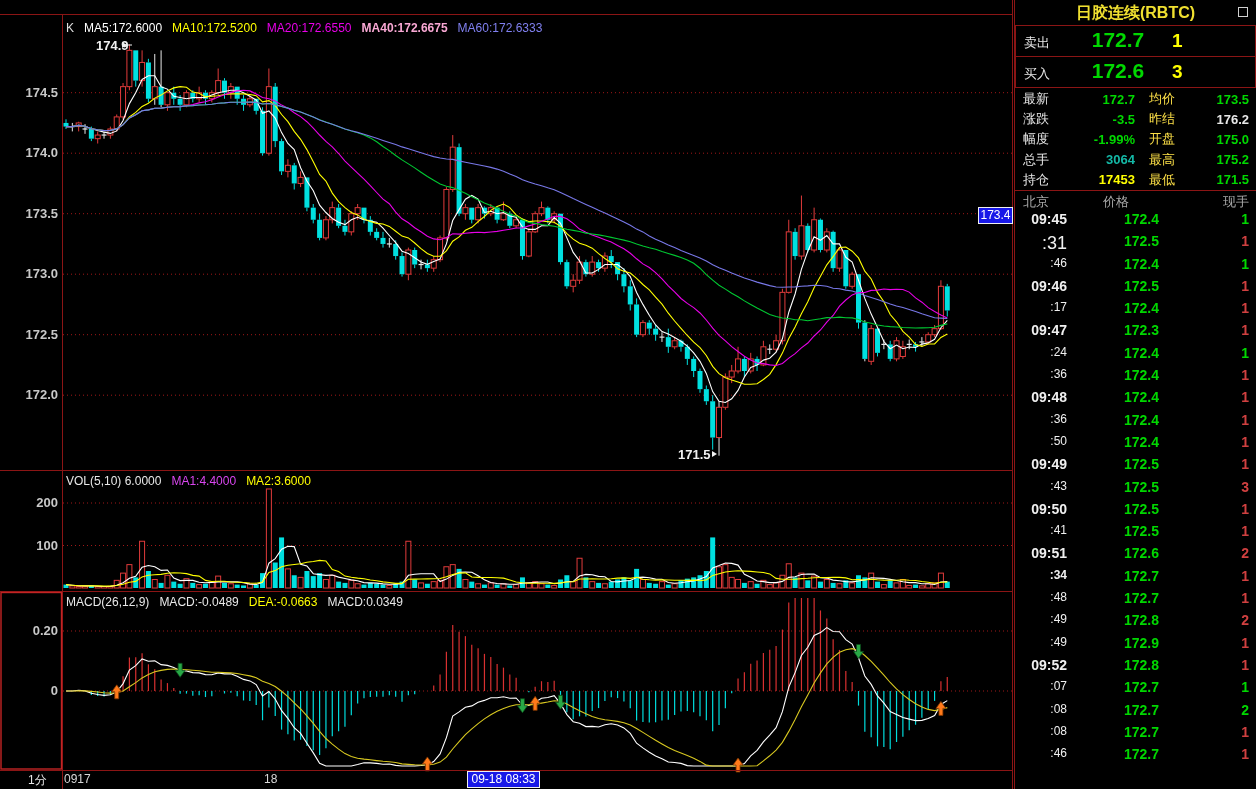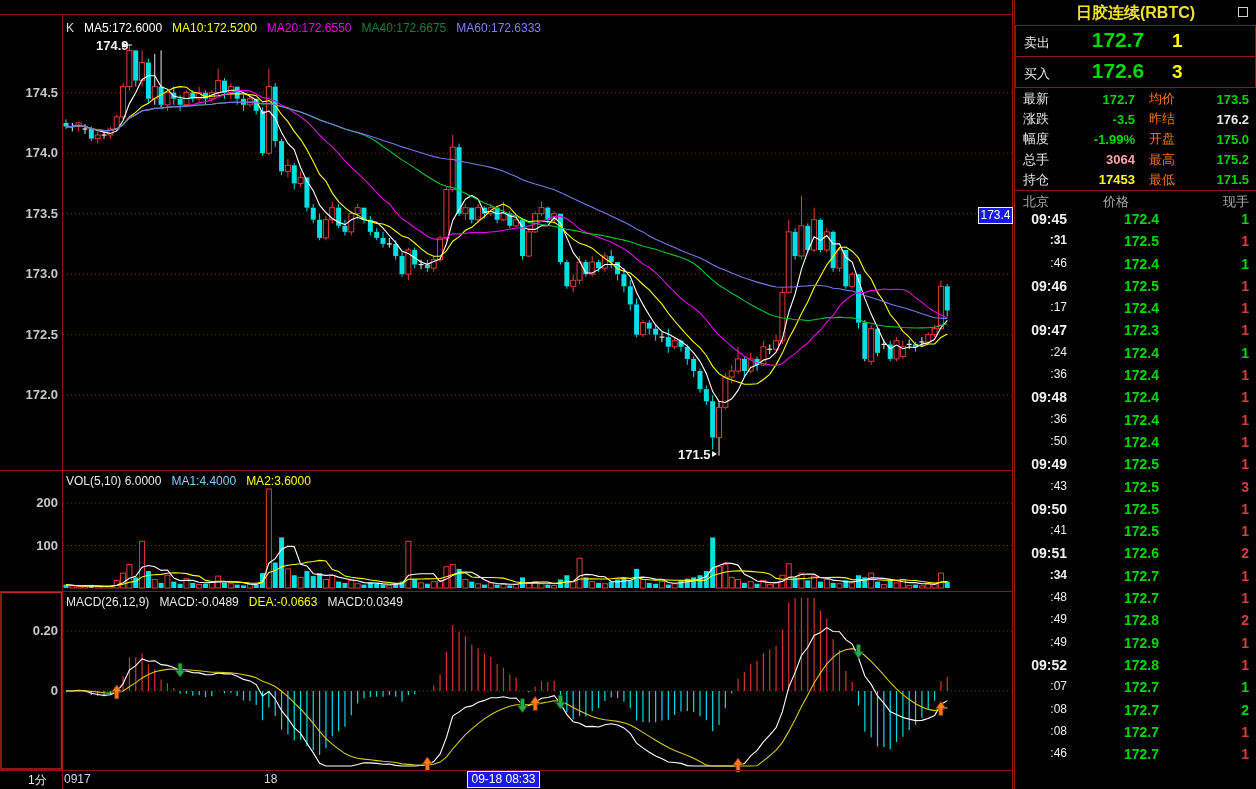--- a/index.html
+++ b/index.html
@@ -37,21 +37,21 @@
   #qheadicon{position:absolute;right:8px;top:7px;width:8px;height:8px;border:1px solid #d0d0d0;}
   .bidask{position:relative;height:30px;border:1px solid #8b1515;border-top:none;box-sizing:content-box;}
   .balabel{position:absolute;left:8px;top:8px;font-size:13px;color:#e8e8e8;}
   .baprice{position:absolute;left:58px;top:2px;width:88px;text-align:center;
            font-size:21px;font-weight:bold;color:#00d800;}
   .baqty{position:absolute;left:156px;top:4px;font-size:19px;font-weight:bold;color:#ffff00;}
   #stats{position:absolute;left:0;top:89px;width:242px;}
   .srow{display:flex;height:20.2px;align-items:center;font-size:13px;}
   .slabel{width:40px;padding-left:8px;color:#e8e8e8;}
   .sval{width:72px;text-align:right;font-weight:bold;}
-  .slabel2{width:40px;padding-left:14px;color:#f97316;}
+  .slabel2{width:40px;padding-left:14px;color:#fde047;}
   .sval2{flex:1;text-align:right;padding-right:8px;font-weight:bold;}
   #tickhead{position:absolute;left:0;top:190px;width:242px;height:18px;border-top:1px solid #8b1515;
             font-size:13px;color:#a8a8a8;}
   #tickhead .th1{position:absolute;left:8px;top:2px;}
   #tickhead .th2{position:absolute;left:88px;top:2px;}
   #tickhead .th3{position:absolute;right:8px;top:2px;}
   #ticks{position:absolute;left:0;top:209px;width:242px;height:557px;overflow:hidden;}
   .trow{position:relative;height:22.3px;}
   .tt{position:absolute;left:0;top:2px;width:52px;text-align:right;color:#f0f0f0;}
   .tp{position:absolute;left:78px;top:2px;width:66px;text-align:right;font-weight:bold;font-size:14px;color:#00d800;}
@@ -792,22 +792,22 @@
       <line x1="1012.5" y1="0" x2="1012.5" y2="789" stroke="#8b1515" stroke-width="1"></line>
       <rect x="1" y="592.5" width="60.5" height="176.5" fill="none" stroke="#c22424" stroke-width="1.4"></rect>
       <text x="96" y="50" fill="#f0f0f0" font-size="13" text-anchor="start" font-family="&quot;Liberation Sans&quot;,&quot;DejaVu Sans&quot;,sans-serif" font-weight="bold">174.9</text>
       <line x1="132" y1="45" x2="125" y2="45" stroke="#f0f0f0" stroke-width="1"></line>
       <path d="M127 45 l-5 -3 v6 Z" fill="#f0f0f0"></path>
       <text x="678" y="459" fill="#f0f0f0" font-size="13" text-anchor="start" font-family="&quot;Liberation Sans&quot;,&quot;DejaVu Sans&quot;,sans-serif" font-weight="bold">171.5</text>
       <line x1="714" y1="454" x2="715" y2="454" stroke="#f0f0f0" stroke-width="1"></line>
       <path d="M717 454 l-5 -3 v6 Z" fill="#f0f0f0"></path>
     </svg>
 
-  <div class="hdr" id="khdr"><span style="color: rgb(224, 224, 224);">K</span><span style="color: rgb(255, 255, 255);">MA5:172.6000</span><span style="color: rgb(255, 255, 0);">MA10:172.5200</span><span style="color: rgb(232, 0, 232);">MA20:172.6550</span><span style="color: #15803d;">MA40:172.6675</span><span style="color: rgb(128, 128, 240);">MA60:172.6333</span></div>
-  <div class="hdr" id="volhdr"><span style="color: rgb(232, 232, 232);">VOL(5,10) 6.0000</span><span style="color: #7dd3fc;">MA1:4.4000</span><span style="color: rgb(255, 255, 0);">MA2:3.6000</span></div>
+  <div class="hdr" id="khdr"><span style="color: rgb(224, 224, 224);">K</span><span style="color: rgb(255, 255, 255);">MA5:172.6000</span><span style="color: rgb(255, 255, 0);">MA10:172.5200</span><span style="color: rgb(232, 0, 232);">MA20:172.6550</span><span style="color: #f9a8d4; font-weight: bold;">MA40:172.6675</span><span style="color: rgb(128, 128, 240);">MA60:172.6333</span></div>
+  <div class="hdr" id="volhdr"><span style="color: rgb(232, 232, 232);">VOL(5,10) 6.0000</span><span style="color: #d946ef;">MA1:4.4000</span><span style="color: rgb(255, 255, 0);">MA2:3.6000</span></div>
   <div class="hdr" id="macdhdr"><span style="color: rgb(232, 232, 232);">MACD(26,12,9)</span><span style="color: rgb(232, 232, 232);">MACD:-0.0489</span><span style="color: rgb(255, 255, 0);">DEA:-0.0663</span><span style="color: rgb(232, 232, 232);">MACD:0.0349</span></div>
 
   <div class="bluetag" id="pricetag">173.4</div>
 
   <span id="period">1分</span>
   <div class="bluetag" id="timetag">09-18 08:33</div>
 
   <div id="quote">
     <div id="qhead">
       <span id="qtitle">日胶连续(RBTC)</span>
@@ -837,21 +837,21 @@
           <span class="sval2" style="color: rgb(232, 232, 232);">176.2</span>
         </div>
         <div class="srow">
           <span class="slabel">幅度</span>
           <span class="sval" style="color: rgb(0, 216, 0);">-1.99%</span>
           <span class="slabel2">开盘</span>
           <span class="sval2" style="color: rgb(0, 216, 0);">175.0</span>
         </div>
         <div class="srow">
           <span class="slabel">总手</span>
-          <span class="sval" style="color: #fca5a5;">3064</span>
+          <span class="sval" style="color: #14b8a6;">3064</span>
           <span class="slabel2">最高</span>
           <span class="sval2" style="color: rgb(0, 216, 0);">175.2</span>
         </div>
         <div class="srow">
           <span class="slabel">持仓</span>
           <span class="sval" style="color: rgb(255, 255, 0);">17453</span>
           <span class="slabel2">最低</span>
           <span class="sval2" style="color: rgb(0, 216, 0);">171.5</span>
         </div>
       </div>
@@ -860,21 +860,21 @@
       <span class="th2">价格</span>
       <span class="th3">现手</span>
     </div>
     <div id="ticks">
         <div class="trow">
           <span class="tt" style="font-weight: bold; font-size: 14px;">09:45</span>
           <span class="tp">172.4</span>
           <span class="tq" style="color: rgb(0, 216, 0);">1</span>
         </div>
         <div class="trow">
-          <span class="tt" style="font-weight: bold; font-size: 12px;">:31</span>
+          <span class="tt" style="font-weight: normal; font-size: 18px;">:31</span>
           <span class="tp">172.5</span>
           <span class="tq" style="color: rgb(208, 64, 64);">1</span>
         </div>
         <div class="trow">
           <span class="tt" style="font-weight: normal; font-size: 12px;">:46</span>
           <span class="tp">172.4</span>
           <span class="tq" style="color: rgb(0, 216, 0);">1</span>
         </div>
         <div class="trow">
           <span class="tt" style="font-weight: bold; font-size: 14px;">09:46</span>

